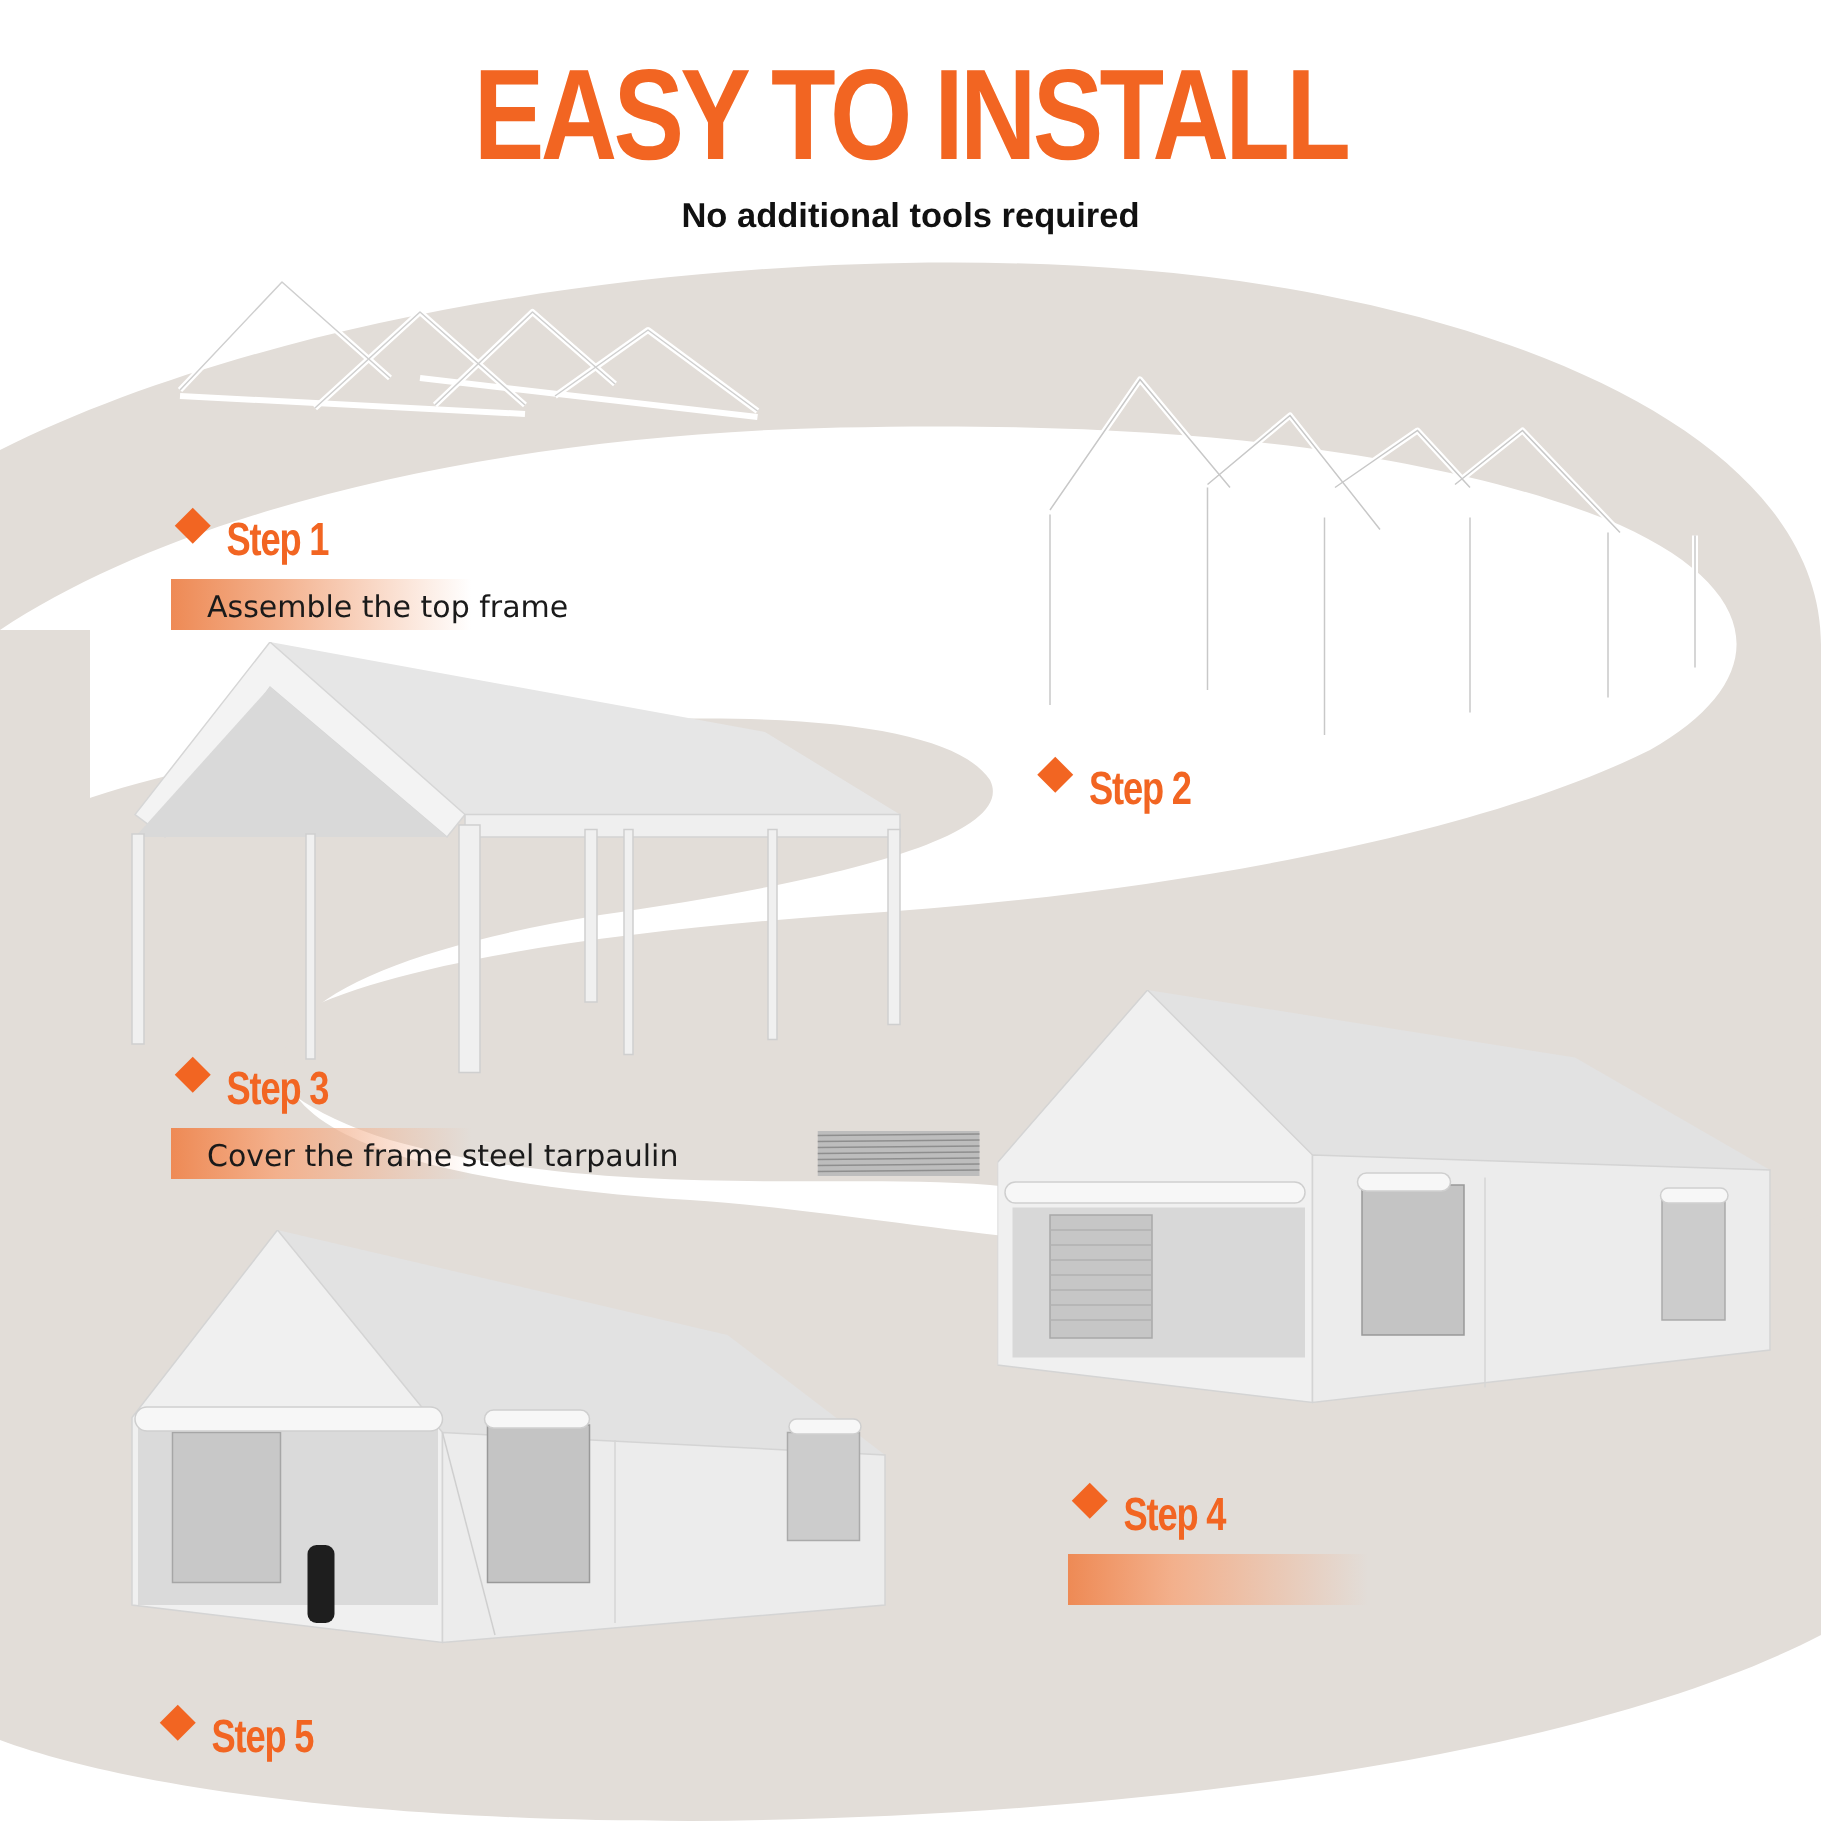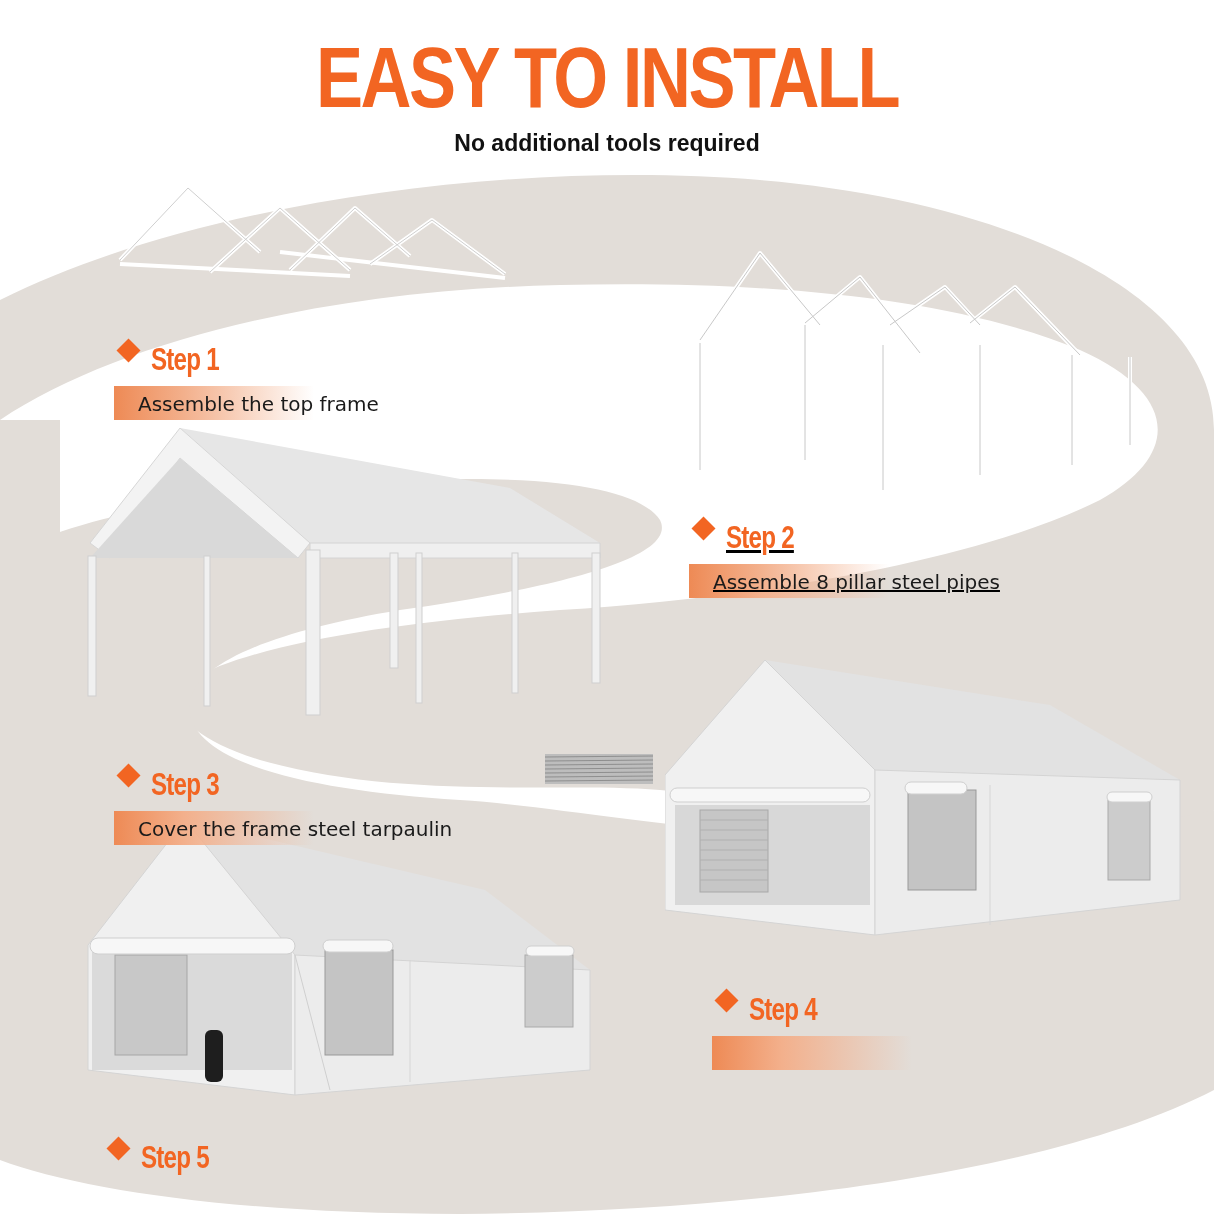--- a/index.html
+++ b/index.html
@@ -171,32 +171,28 @@
   <div class="step-head">
     <span class="diamond"></span>
     <span class="step-label">Step 1</span>
   </div>
   <div class="step-desc">
     <span class="bar"></span>
     <span class="txt">Assemble the top frame</span>
   </div>
 </div>
 
-<div class="step" style="left:689px;top:483px;text-decoration:underline;">
+<div class="step" style="left:689px;top:471px;">
   <div class="step-head">
     <span class="diamond"></span>
     <span class="step-label">Step 2</span>
   </div>
-  <div class="step-desc">
-    <span class="bar"></span>
-    <span class="txt">Assemble 8 pillar steel pipes</span>
-  </div>
-</div>
-
-<div class="step" style="left:114px;top:730px;">
+</div>
+
+<div class="step" style="left:114px;top:671px;">
   <div class="step-head">
     <span class="diamond"></span>
     <span class="step-label">Step 3</span>
   </div>
   <div class="step-desc">
     <span class="bar"></span>
     <span class="txt">Cover the frame steel tarpaulin</span>
   </div>
 </div>
 

